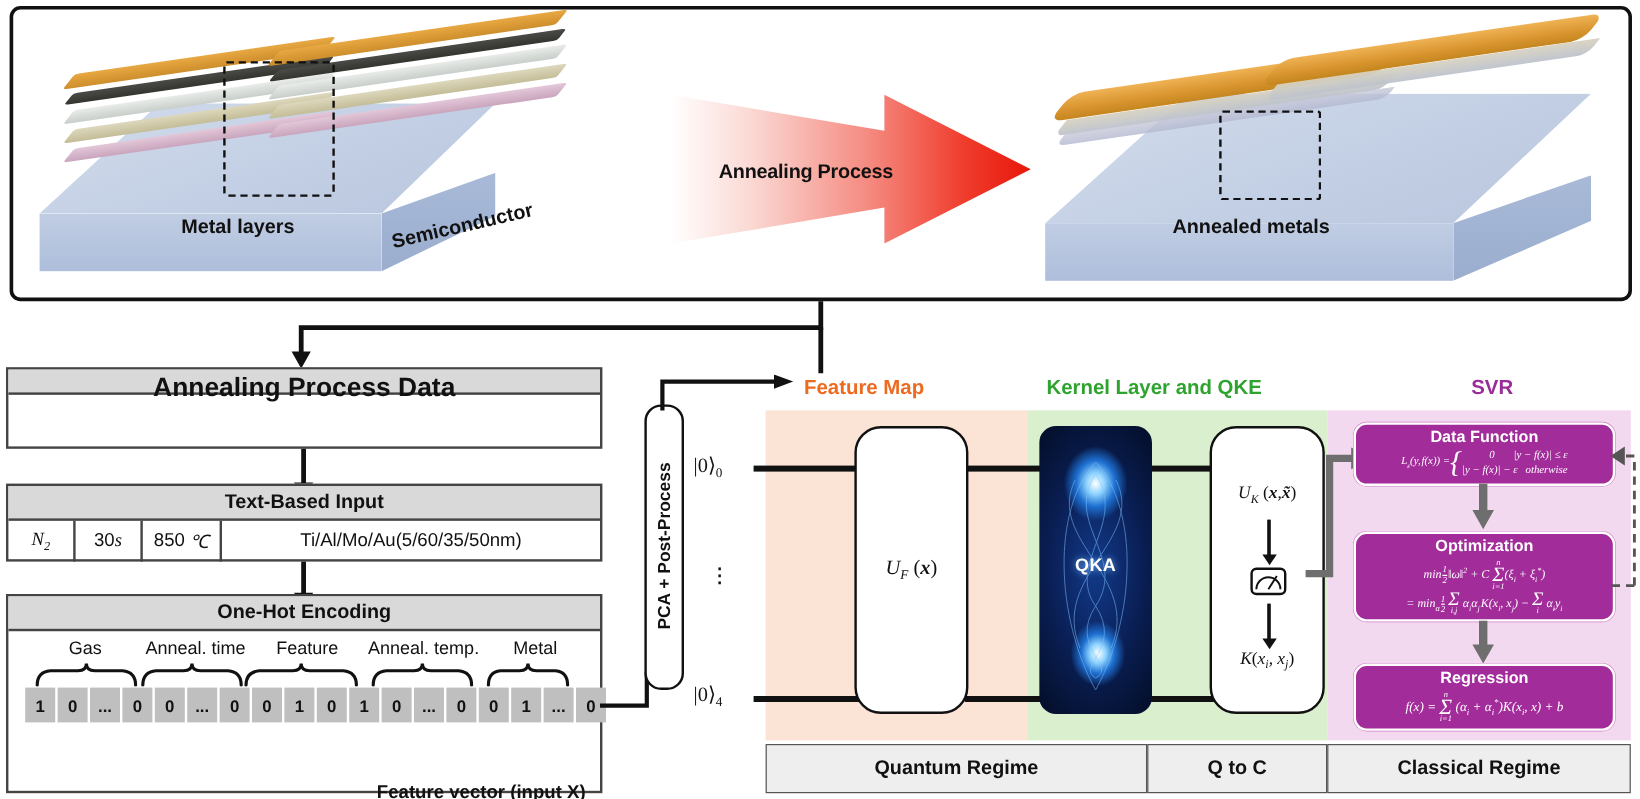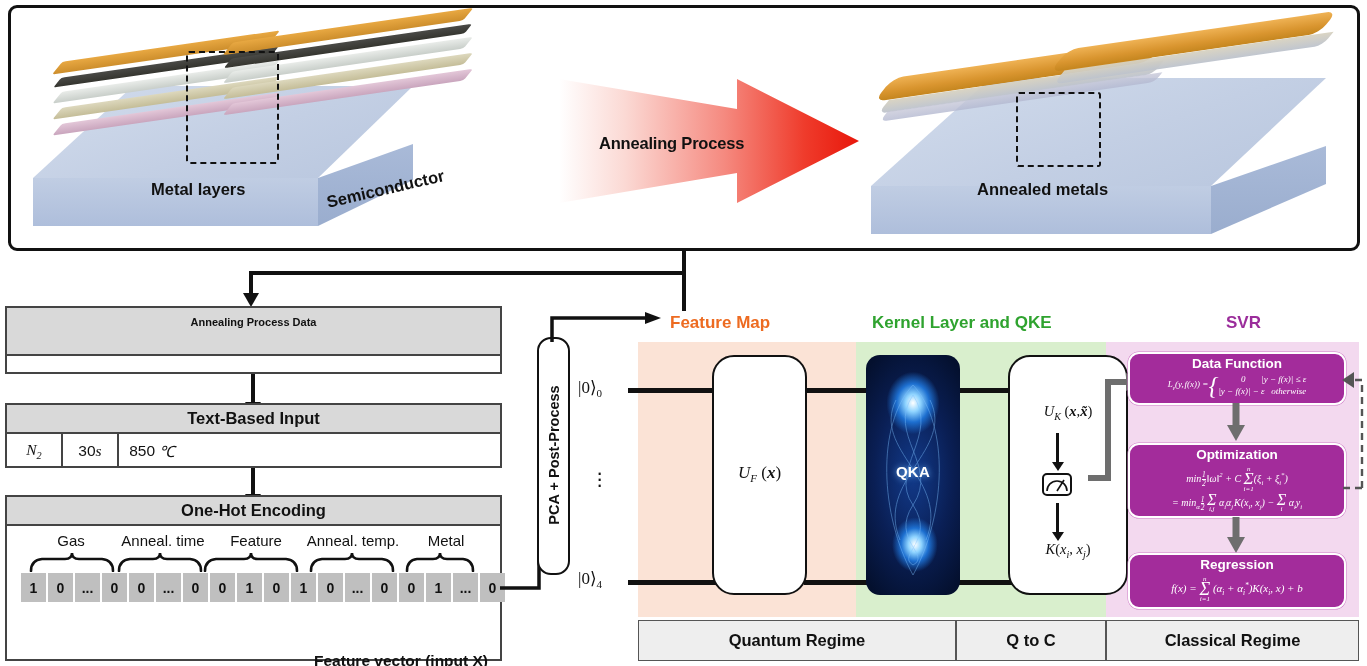--- a/index.html
+++ b/index.html
@@ -304,36 +304,39 @@
   </div>
 </div>
 
 <svg style="position:absolute; left:0; top:249px; width:720px; height:100px;">
   <path d="M684,2 L684,24 L251,24 L251,46" stroke="#111" stroke-width="4" fill="none"></path>
   <path d="M243,44 L259,44 L251,58 Z" fill="#111"></path>
   <path d="M684,24 L684,62" stroke="#111" stroke-width="4" fill="none"></path>
 </svg>
 
 <div class="flowbox" style="left:5px; top:306px; width:497px; height:68px;">
-  <div class="flowbox-head" style="height:48px; line-height:29px; font-size:11px;">Annealing Process Data</div>
+  <div class="flowbox-head" style="height:21px; line-height:29px; font-size:22px;">Annealing Process Data</div>
 </div>
 
 <div class="vline" style="left:251px; top:374px; height:29px;"></div>
 
 <div class="flowbox" style="left:5px; top:403px; width:497px; height:65px;">
   <div class="flowbox-head" style="height:29px; line-height:27px; font-size:16.5px;">Text-Based Input</div>
   <div id="tb-row" style="height:34px;">
     <div style="width:56px;">
       <span style="font-family:'Liberation Serif',serif; font-style:italic;">N<sub>2</sub></span>
     </div>
     <div style="width:56px;">
       30<span style="font-family:'Liberation Serif',serif; font-style:italic;">s</span>
     </div>
     <div style="width:66px;">
       850&nbsp;<span style="font-family:'Liberation Serif',serif; font-style:italic;">℃</span>
+    </div>
+    <div style="flex:1;">
+      Ti/Al/Mo/Au(5/60/35/50nm)
     </div>
   </div>
 </div>
 
 <div class="vline" style="left:251px; top:468px; height:27px;"></div>
 
 <div class="flowbox" style="left:5px; top:495px; width:497px; height:166px;">
   <div class="flowbox-head" style="height:29px; line-height:27px; font-size:16.5px;">One-Hot Encoding</div>
 
   <div style="position:relative; height:150px;">
@@ -437,21 +440,21 @@
       <path d="M47,40 C74,80 22,115 47,150 C70,185 30,200 47,210"></path>
       <path d="M30,45 C5,95 85,125 60,185"></path>
       <path d="M64,45 C89,95 9,125 34,185"></path>
       <path d="M47,30 C10,70 14,160 47,220"></path>
       <path d="M47,30 C84,70 80,160 47,220"></path>
     </g>
   </svg>
   <div id="qka-label">QKA</div>
 </div>
 
-<div class="gatebox" style="left:1008px; top:355px; width:120px; height:240px;">
+<div class="gatebox" style="left:1008px; top:355px; width:96px; height:240px;">
   <div class="k-text" style="left:0; right:0; top:46px; font-size:14.5px;">
     <i>U<sub style="font-size:10px;">K</sub></i> (<b><i>x</i></b>,<b><i>x̃</i></b>)
   </div>
   <div class="k-arrow" style="left:46px; top:76px; height:30px;"></div>
   <div id="meter" style="left:32px; top:116px;">
     <svg width="26" height="19" viewBox="0 0 26 19">
       <path d="M3,16 A10,10 0 0,1 23,16" stroke="#111" stroke-width="1.6" fill="none"></path>
       <line x1="13" y1="16" x2="20" y2="5" stroke="#111" stroke-width="1.6"></line>
     </svg>
   </div>

